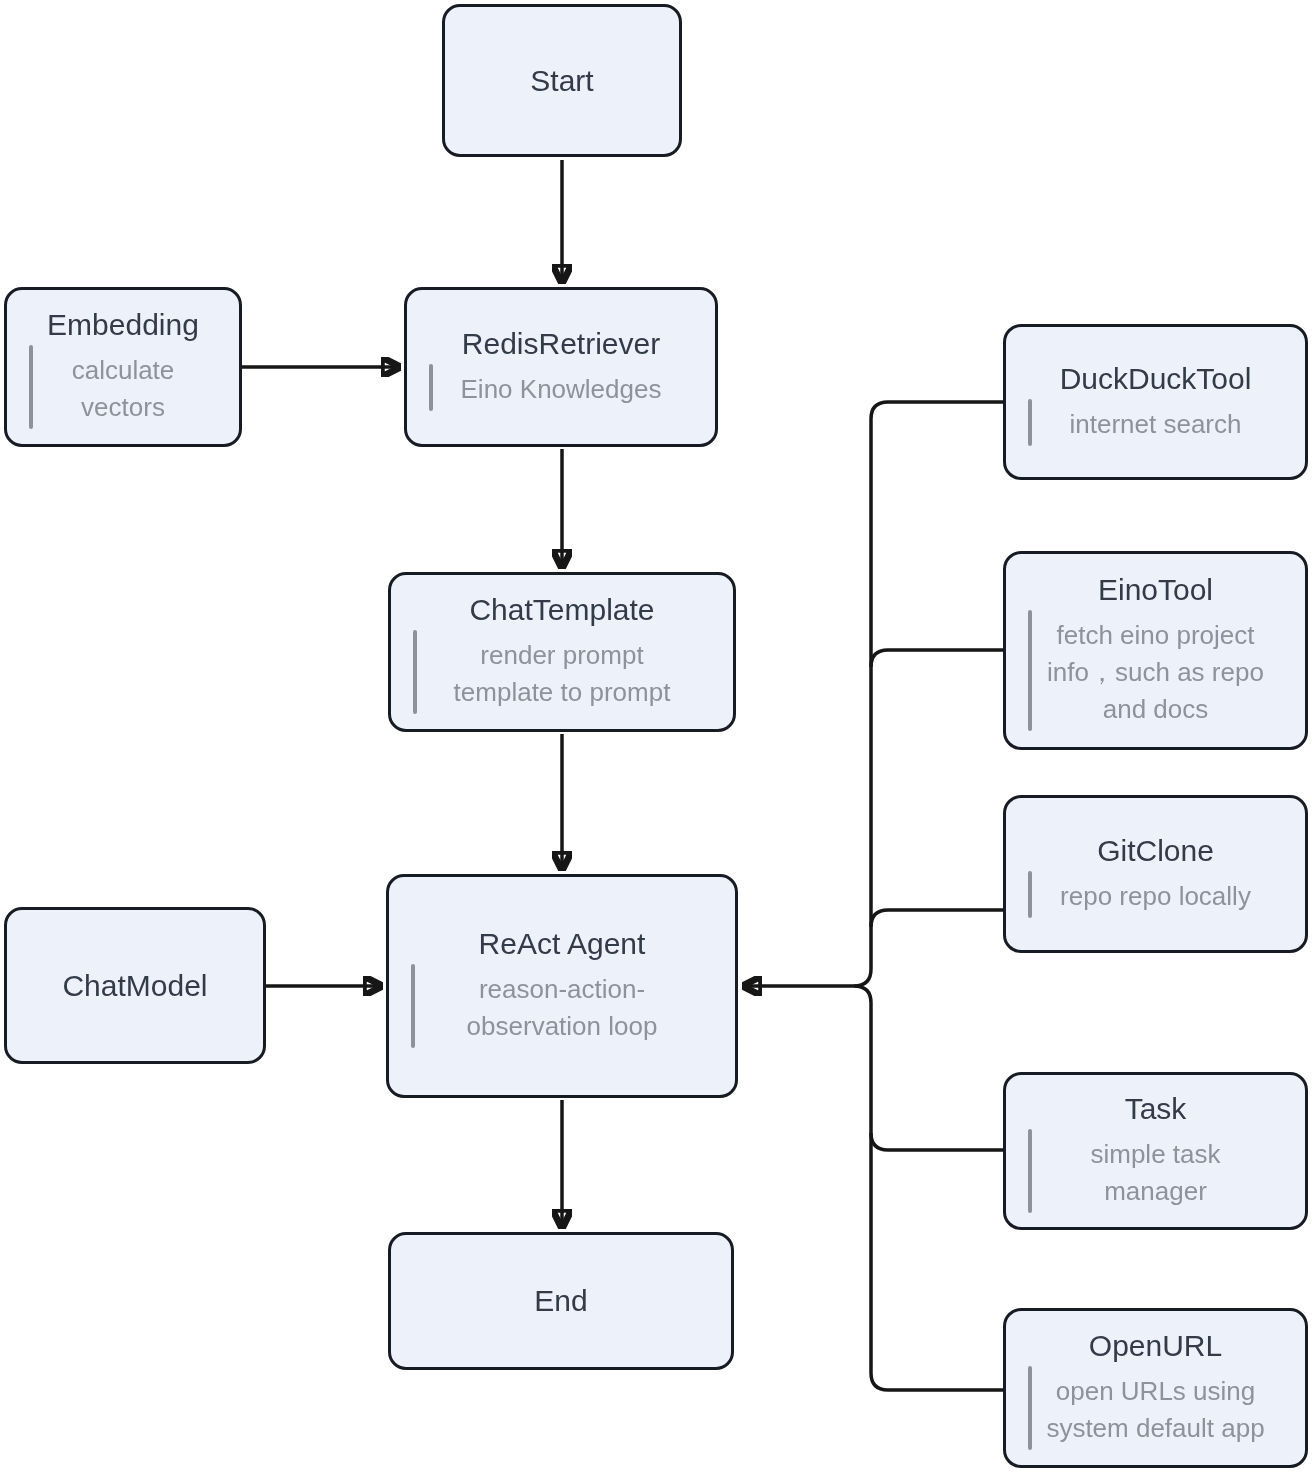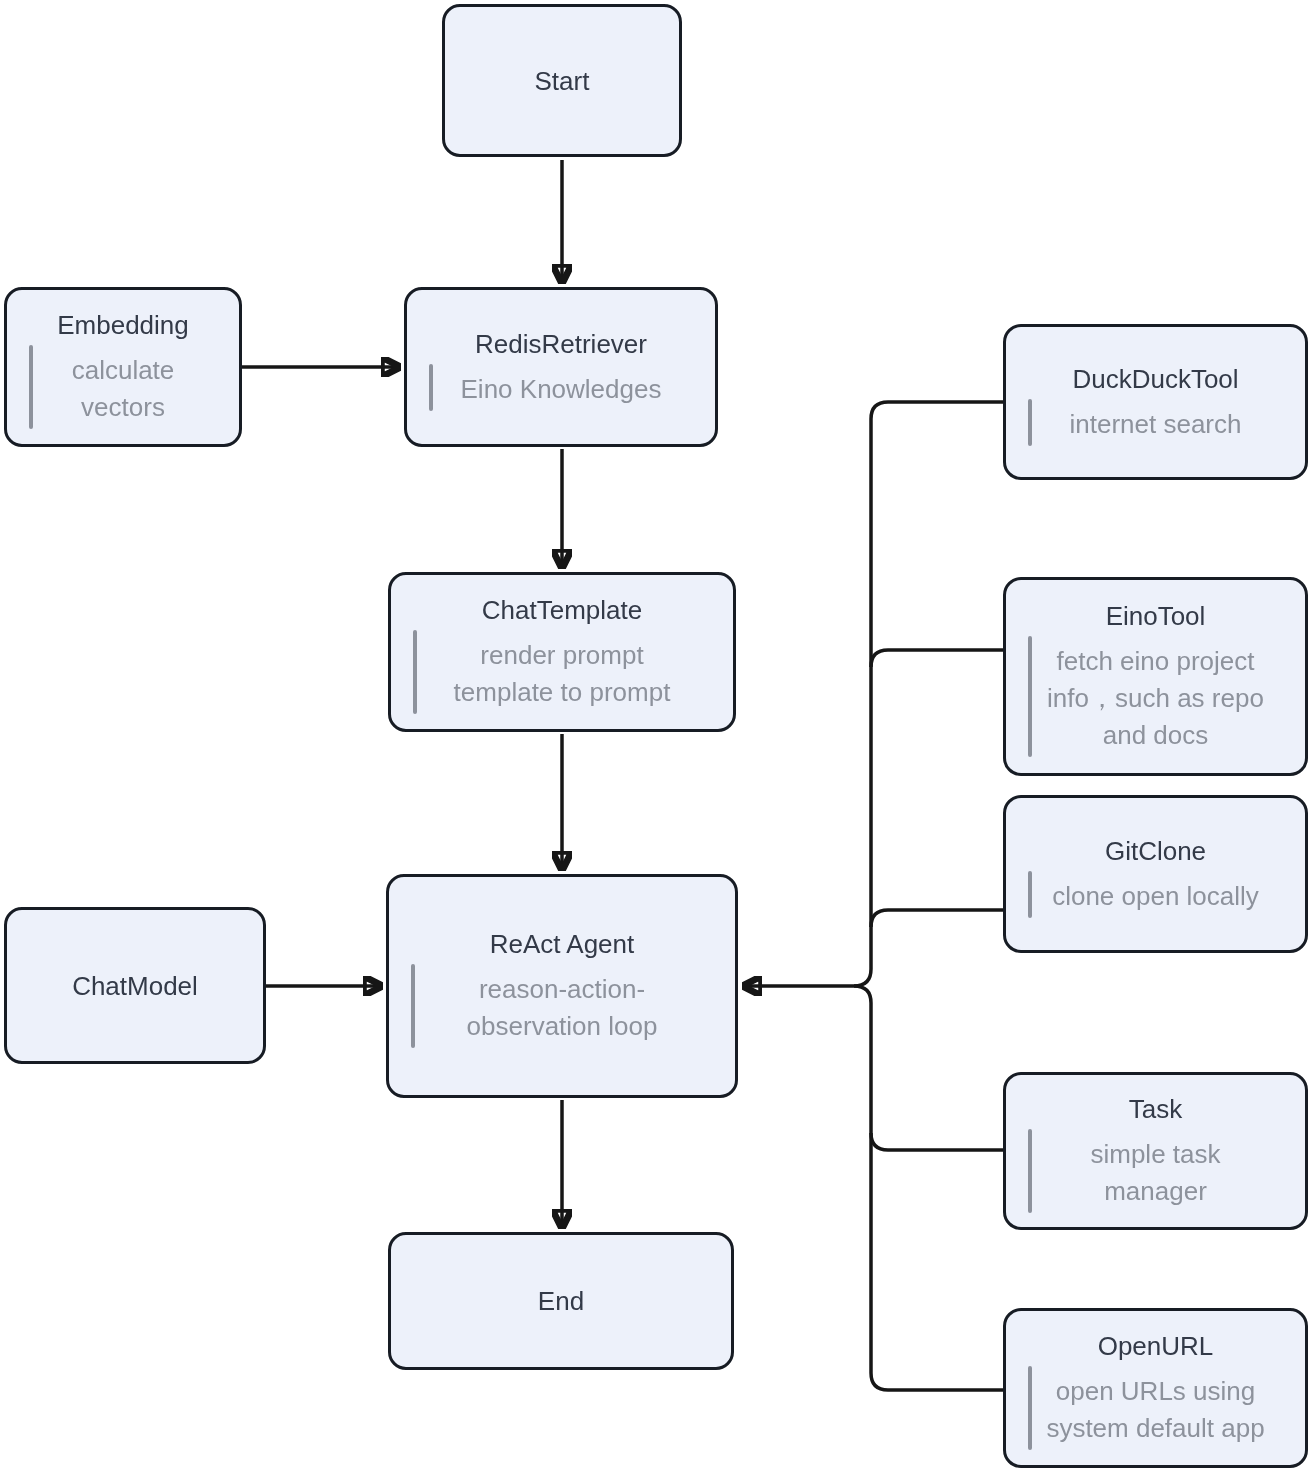--- a/index.html
+++ b/index.html
@@ -9,21 +9,21 @@
   }
   .edges{position:absolute;left:0;top:0;z-index:1;}
   .edges path{stroke:#161616;stroke-width:3.5;fill:none;}
   .node{
     position:absolute;z-index:2;box-sizing:border-box;
     background:#edf1fa;border:3.5px solid #171c24;border-radius:18px;
     display:flex;flex-direction:column;align-items:center;justify-content:center;
     gap:10px;
   }
   .node-title{
-    font-size:26px;line-height:34px;color:#333a48;text-align:left;white-space:nowrap;
+    font-size:30px;line-height:34px;color:#333a48;text-align:left;white-space:nowrap;
   }
   .sub-row{position:relative;width:100%;display:flex;justify-content:center;}
   .quote-bar{
     position:absolute;left:22px;top:-7px;bottom:-3px;width:4px;
     background:#8d929c;border-radius:2px;
   }
   .node-sub{
     font-size:26px;line-height:37px;color:#8d929c;text-align:center;
   }
   .n-embedding    .node-sub{max-width:175px;}
@@ -102,33 +102,33 @@
   </div>
 
   <div class="node n-duck" style="left:1003px;top:324px;width:305px;height:156px;">
     <div class="node-title">DuckDuckTool</div>
     <div class="sub-row">
       <span class="quote-bar"></span>
       <div class="node-sub">internet search</div>
     </div>
   </div>
 
-  <div class="node n-einotool" style="left:1003px;top:577px;width:305px;height:199px;">
+  <div class="node n-einotool" style="left:1003px;top:551px;width:305px;height:199px;">
     <div class="node-title">EinoTool</div>
     <div class="sub-row">
       <span class="quote-bar"></span>
       <div class="node-sub">fetch eino project info，such as repo and docs</div>
     </div>
   </div>
 
   <div class="node n-gitclone" style="left:1003px;top:795px;width:305px;height:158px;">
     <div class="node-title">GitClone</div>
     <div class="sub-row">
       <span class="quote-bar"></span>
-      <div class="node-sub">clone open locally</div>
+      <div class="node-sub">repo repo locally</div>
     </div>
   </div>
 
   <div class="node n-task" style="left:1003px;top:1072px;width:305px;height:158px;">
     <div class="node-title">Task</div>
     <div class="sub-row">
       <span class="quote-bar"></span>
       <div class="node-sub">simple task manager</div>
     </div>
   </div>

